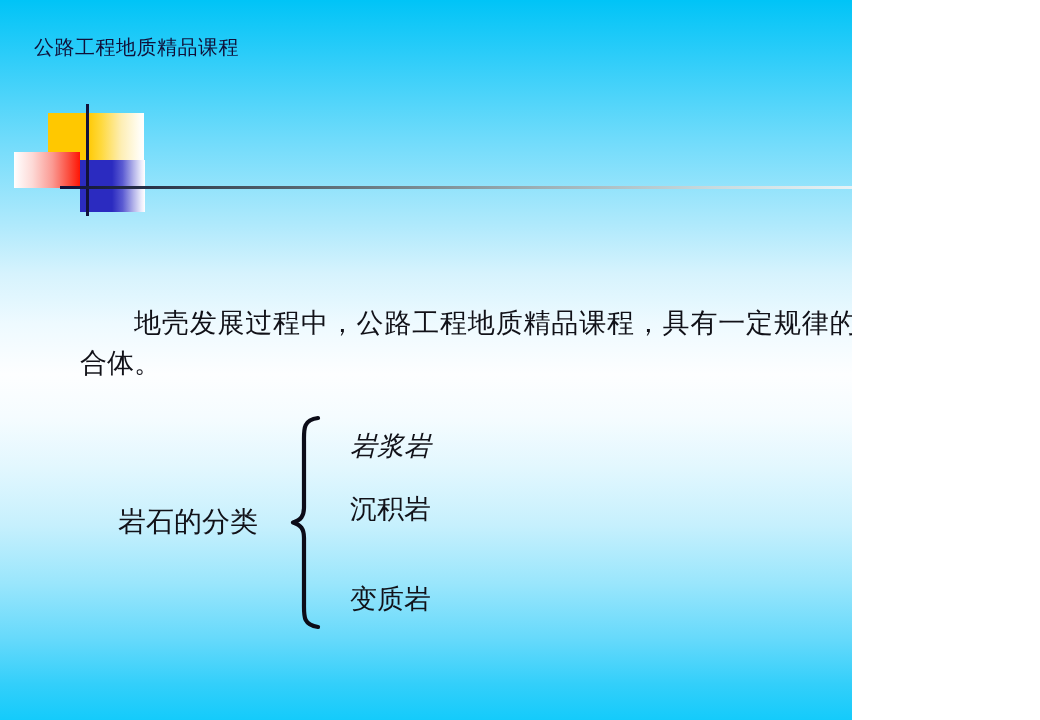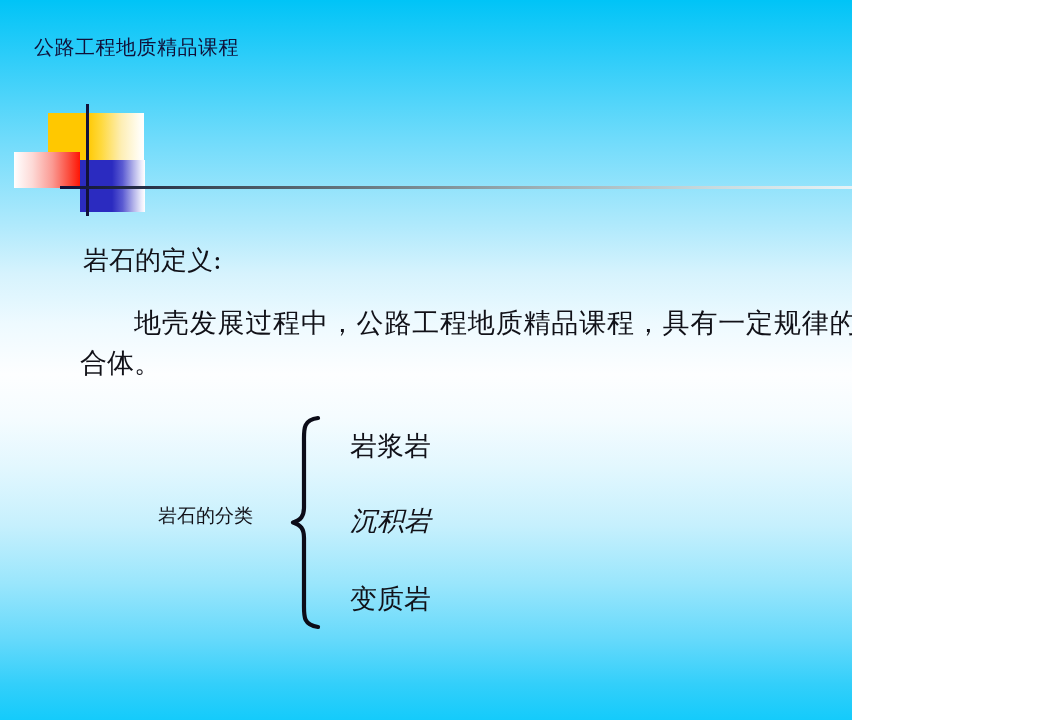--- a/index.html
+++ b/index.html
@@ -145,61 +145,59 @@
     position: absolute;
     left: 118px;
     top: 415px;
     width: 420px;
     height: 215px;
   }
   #classification-label {
     position: absolute;
     left: 0;
     top: 88px;
-    font-size: 19px;
-    color: #111118;
-    white-space: nowrap;
-    margin-left: 40px;
+    font-size: 28px;
+    color: #111118;
+    white-space: nowrap;
   }
   #classification-brace {
     position: absolute;
     left: 172px;
     top: 0px;
     width: 34px;
     height: 215px;
   }
   .branch-item {
     position: absolute;
     left: 232px;
     font-size: 27px;
     color: #111118;
     white-space: nowrap;
   }
-  #branch-0 { top: 13px; }
-  #branch-1 { top: 88px; font-style: italic; }
+  #branch-0 { top: 13px; font-style: italic; }
+  #branch-1 { top: 76px; }
   #branch-2 { top: 166px; font-family: Liberation Mono, monospace; }
 </style>
 </head>
 <body>
 
 <div id="slide">
 
   <div id="header-title">公路工程地质精品课程</div>
 
   <div id="deco">
     <div class="deco-rect" id="deco-yellow-solid"></div>
     <div class="deco-rect" id="deco-yellow-fade"></div>
     <div class="deco-rect" id="deco-red-fade"></div>
     <div class="deco-rect" id="deco-blue-solid"></div>
     <div class="deco-rect" id="deco-blue-fade"></div>
     <div id="deco-vline"></div>
     <div id="deco-hline"></div>
   </div>
 
-  <div id="definition-heading">岩石的定义:</div>
 
   <div id="definition-body">地壳发展过程中，公路工程地质精品课程，具有一定规律的固态集合体。</div>
 
   <div id="classification">
 
     <div id="classification-label">岩石的分类</div>
 
     <svg id="classification-brace" viewBox="0 0 34 215" preserveAspectRatio="none">
       <path d="M 28 3
                C 13 5, 14 14, 14 26

